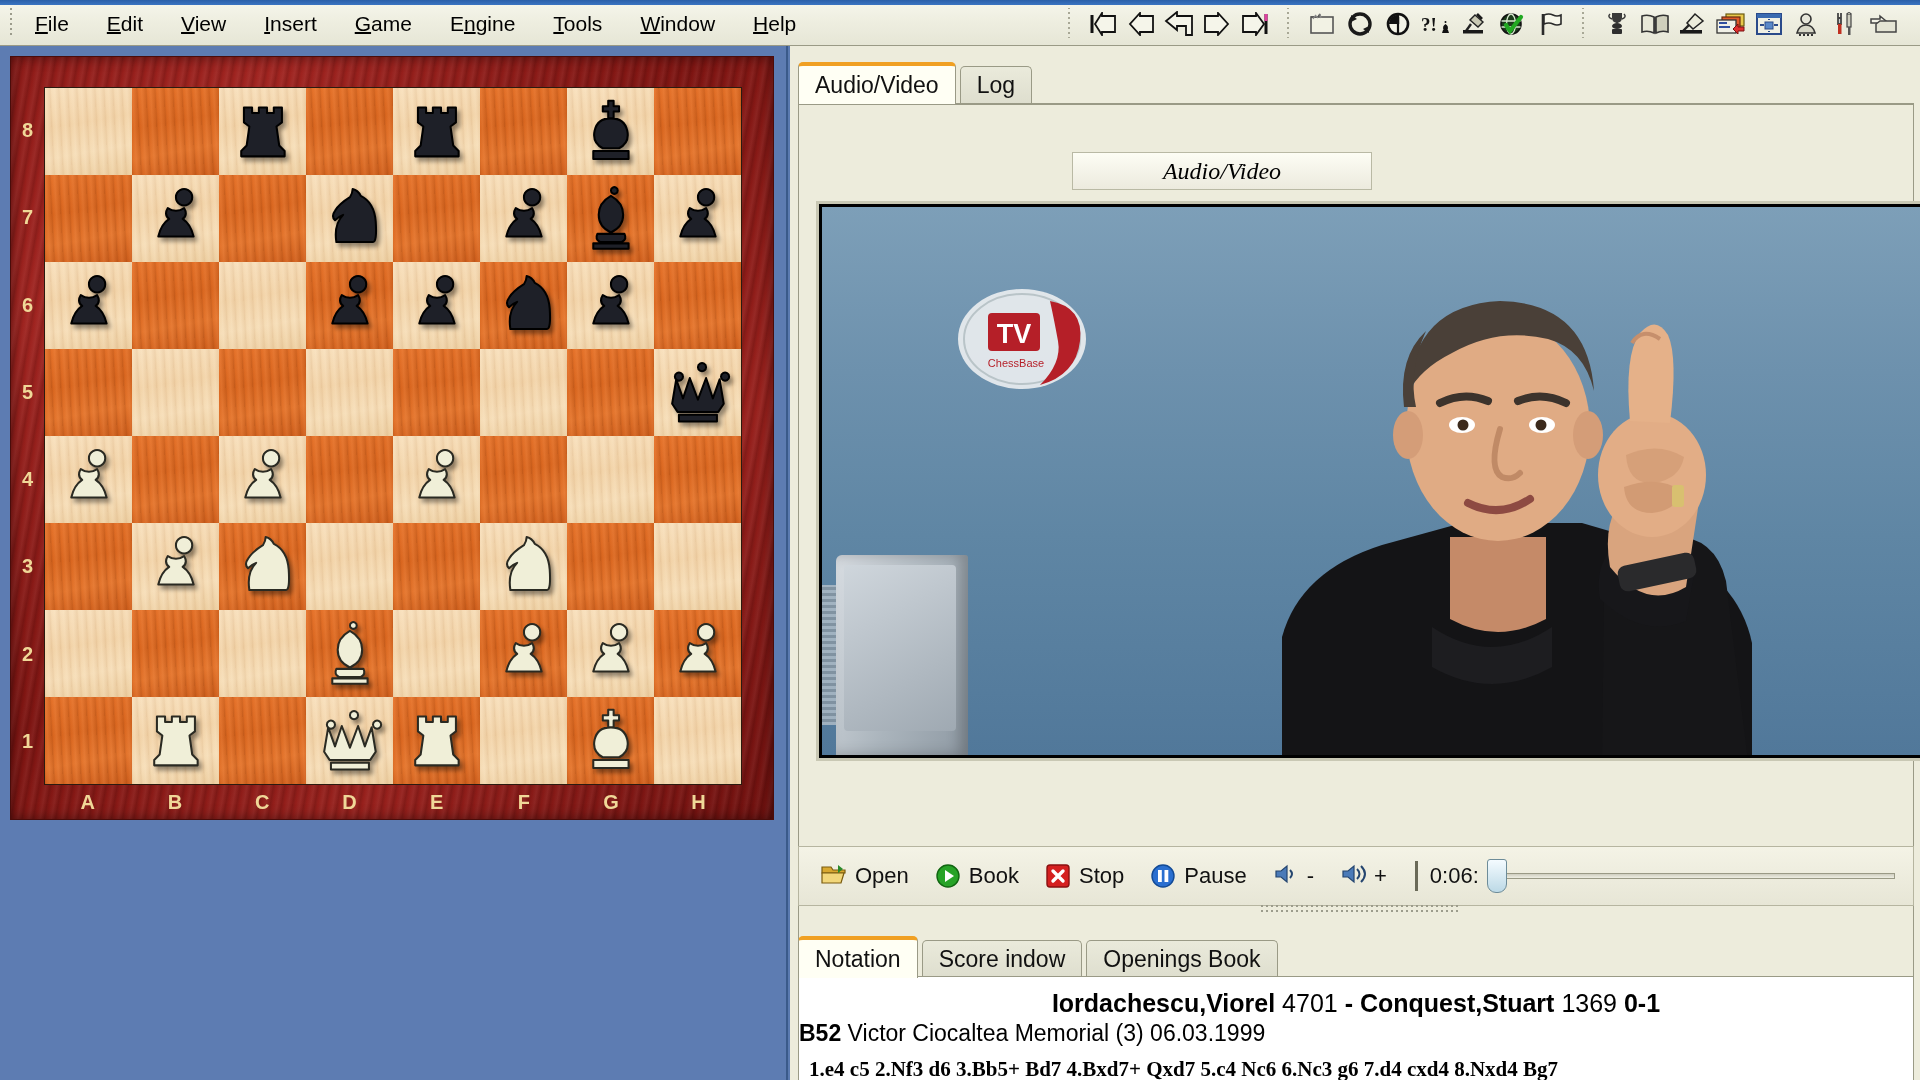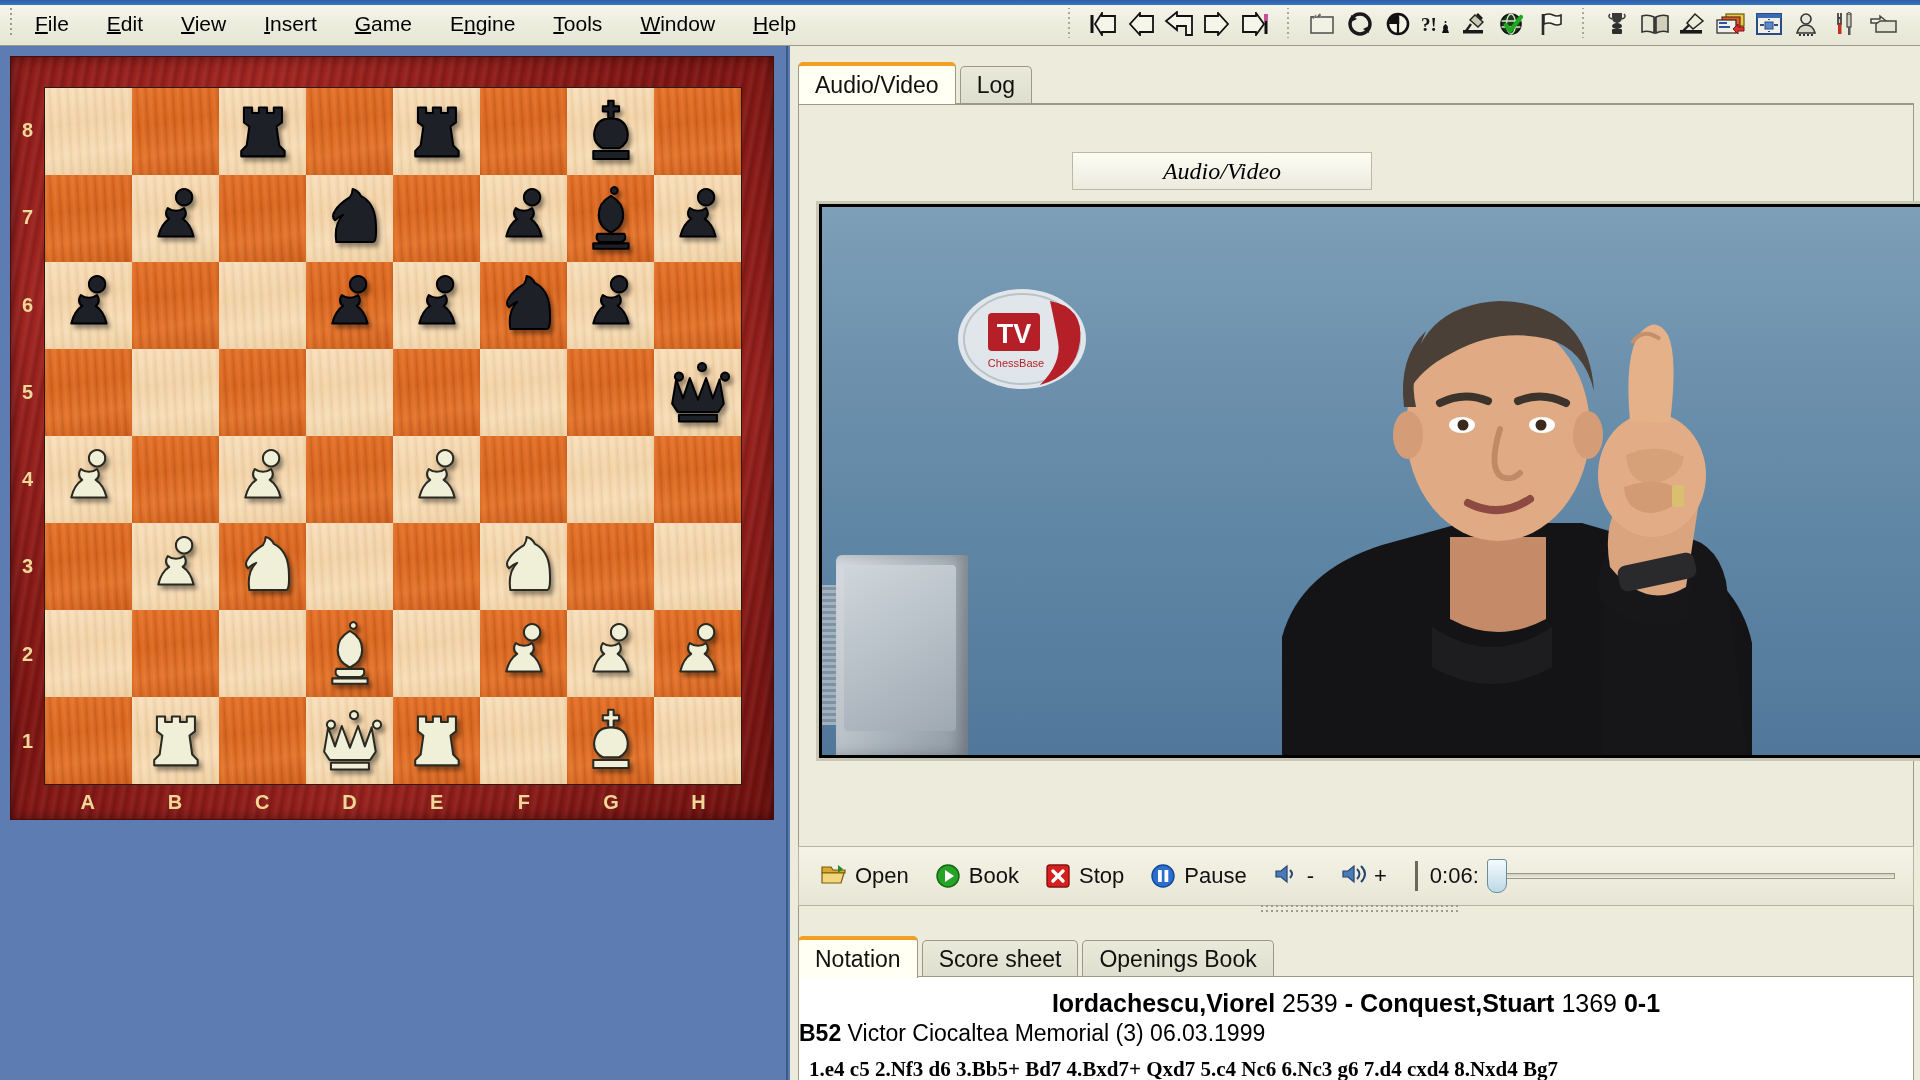--- a/index.html
+++ b/index.html
@@ -790,31 +790,31 @@
         <div class="mb-thumb"></div>
       </div>
     </div>
     <div class="media-dots"></div>
 
     <div class="not-tabstrip" id="not-tabstrip">
         <div class="tab active">
           <span>Notation</span>
         </div>
         <div class="tab">
-          <span>Score sheet</span>
+          <span>Score indow</span>
         </div>
         <div class="tab">
           <span>Openings Book</span>
         </div>
       </div>
 
     <div class="not-body">
       <div class="game-header">
         <span>Iordachescu,Viorel</span>
-        <span class="rating">2539</span>
+        <span class="rating">4701</span>
         <span>-</span>
         <span>Conquest,Stuart</span>
         <span class="rating">1369</span>
         <span>0-1</span>
       </div>
       <div class="game-line2">
         <span class="eco">B52</span>
         <span>Victor Ciocaltea Memorial (3) 06.03.1999</span>
       </div>
       <div class="moves">1.e4 c5 2.Nf3 d6 3.Bb5+ Bd7 4.Bxd7+ Qxd7 5.c4 Nc6 6.Nc3 g6 7.d4 cxd4 8.Nxd4 Bg7</div>

